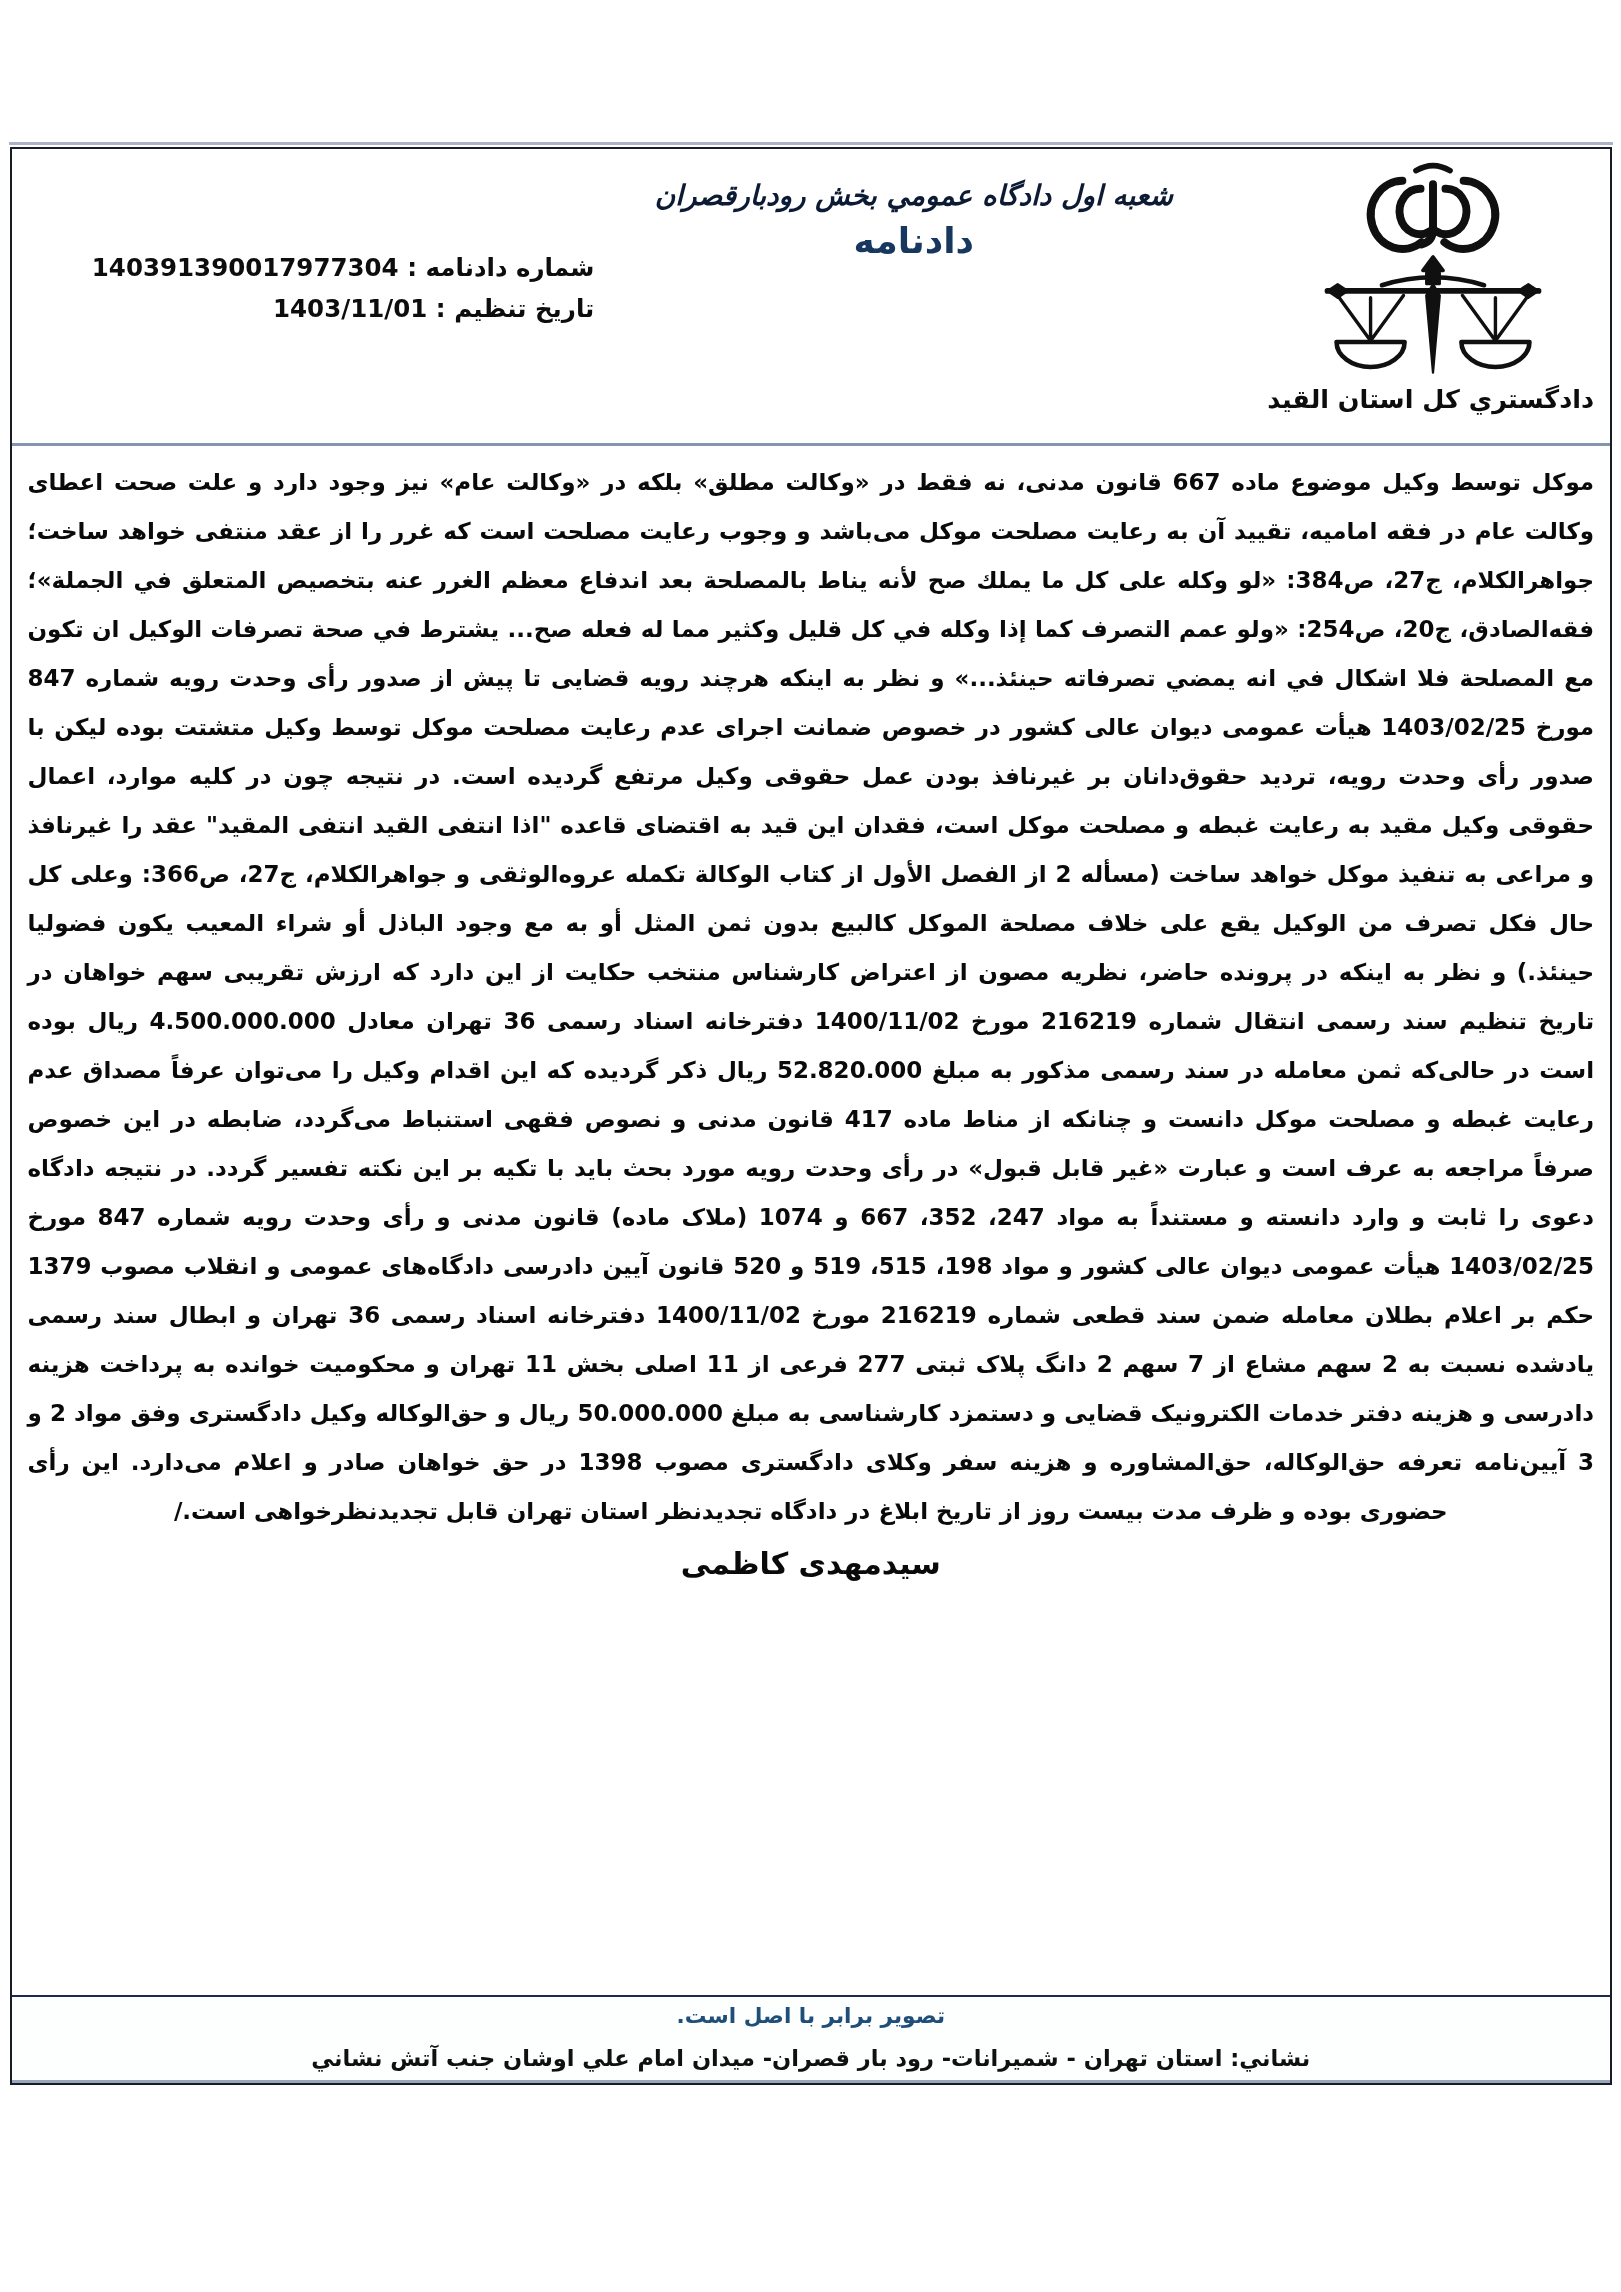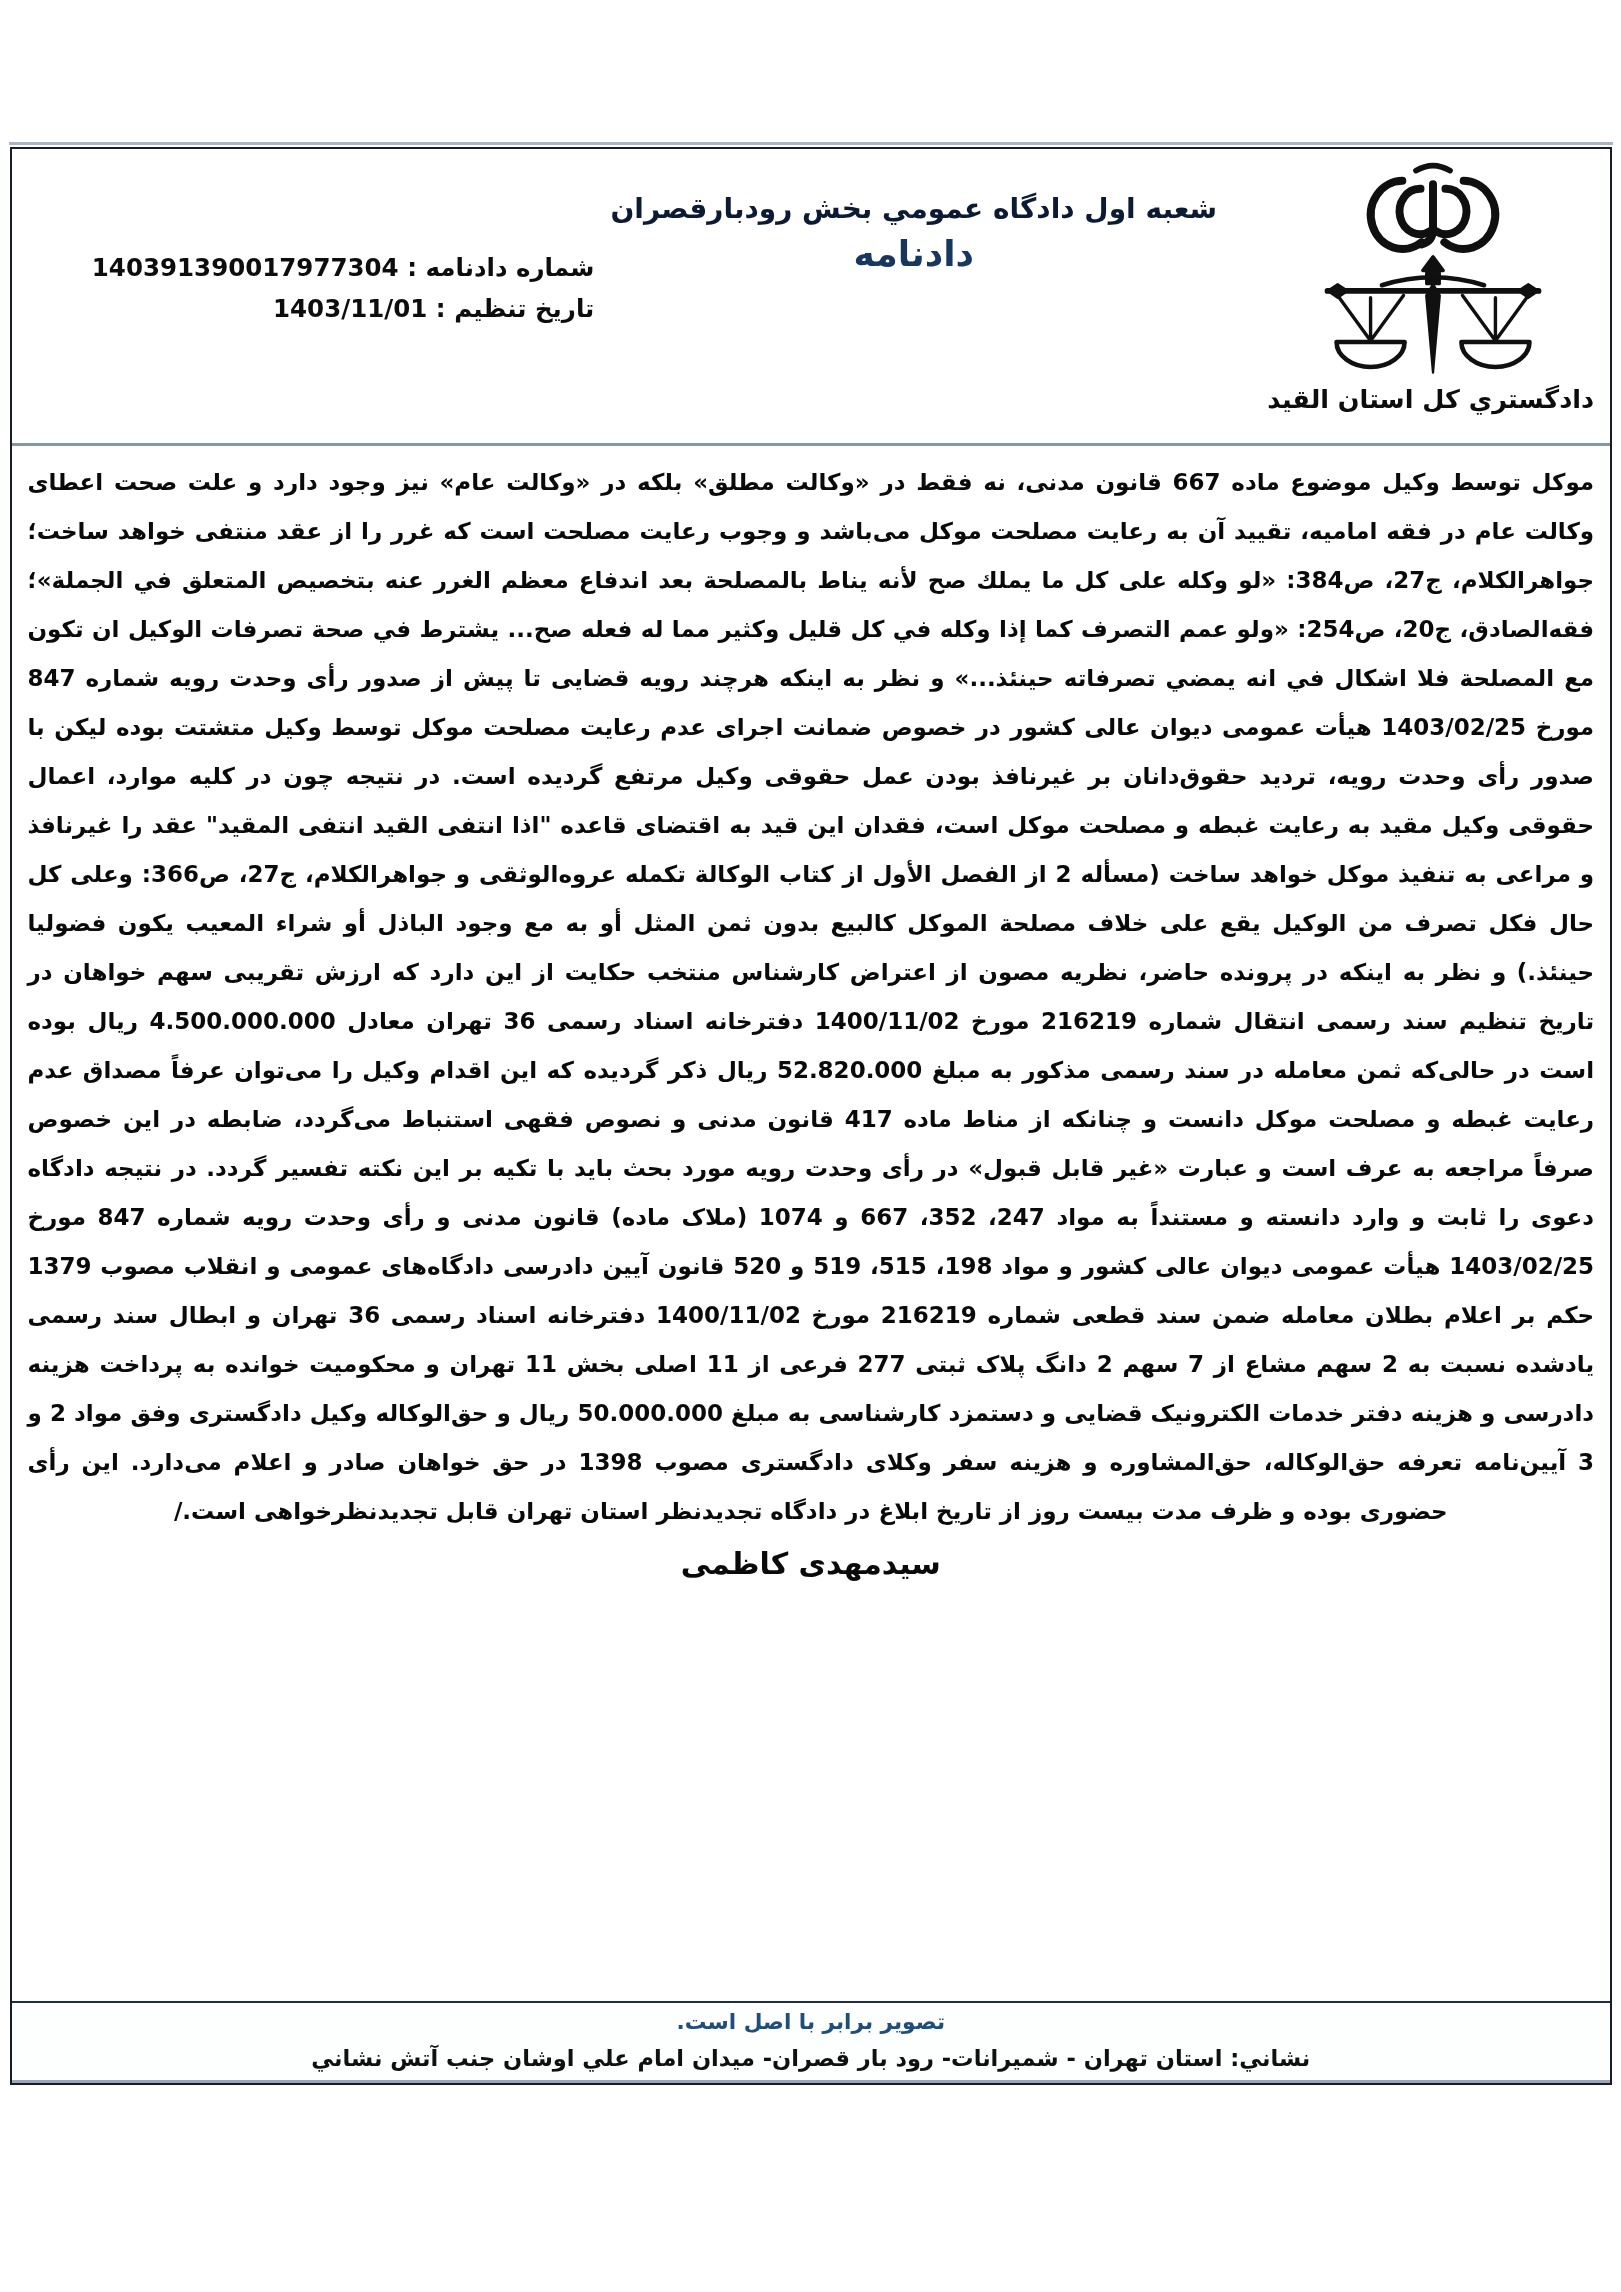--- a/index.html
+++ b/index.html
@@ -66,24 +66,25 @@
     direction: rtl;
     color: #0d0d0d;
   }
   .verse {
     margin-top: 41px;
     font-size: 25.5px;
     font-weight: bold;
     color: #101010;
   }
   .court-name {
-    margin-top: 43px;
+    margin-top: 30px;
     font-size: 28px;
     font-weight: bold;
     color: #0c1b33;
+    font-style: italic;
   }
   .doc-title {
     margin-top: 7.8px;
     font-size: 36px;
     font-weight: bold;
     color: #17375e;
   }
   .emblem-wrap {
     position: absolute;
     right: 15.7px;
@@ -135,21 +136,21 @@
     text-align: center;
     direction: rtl;
     background: #fdfefe;
   }
   .certification {
     font-size: 21.6px;
     font-weight: bold;
     color: #1f4e79;
   }
   .address {
-    margin-top: 11px;
+    margin-top: 17px;
     font-size: 22.5px;
     font-weight: bold;
     color: #101010;
   }
 </style>
 </head>
 <body>
 
 <div class="page">
   <div class="doc-box">

